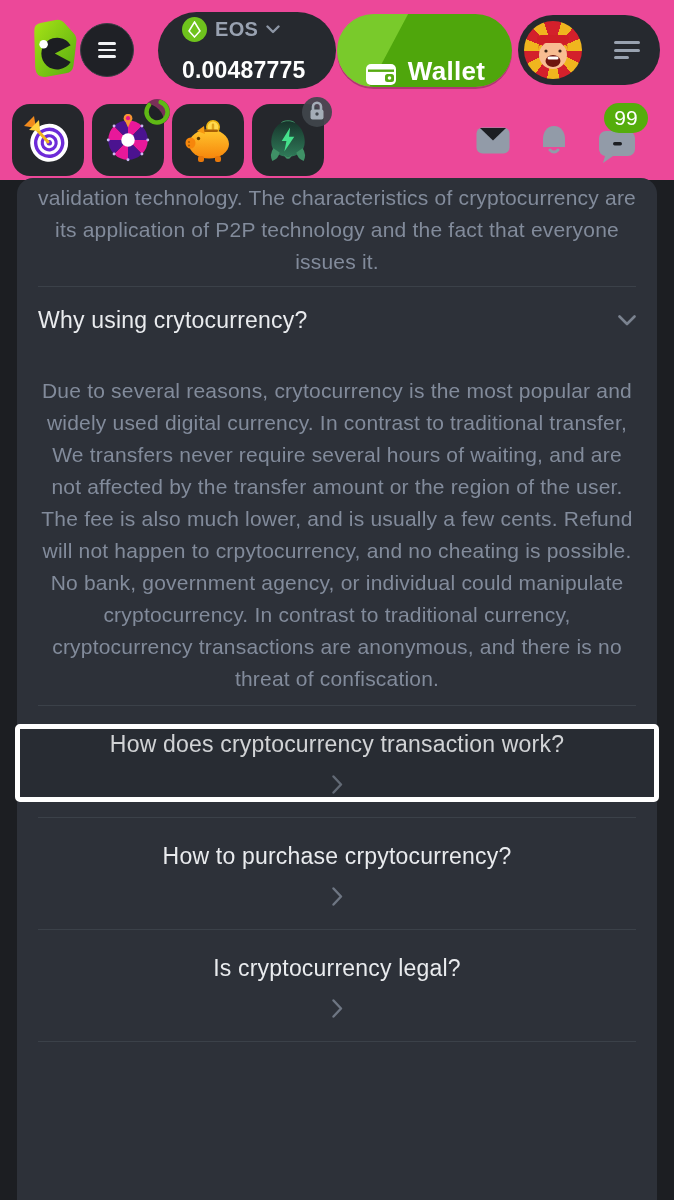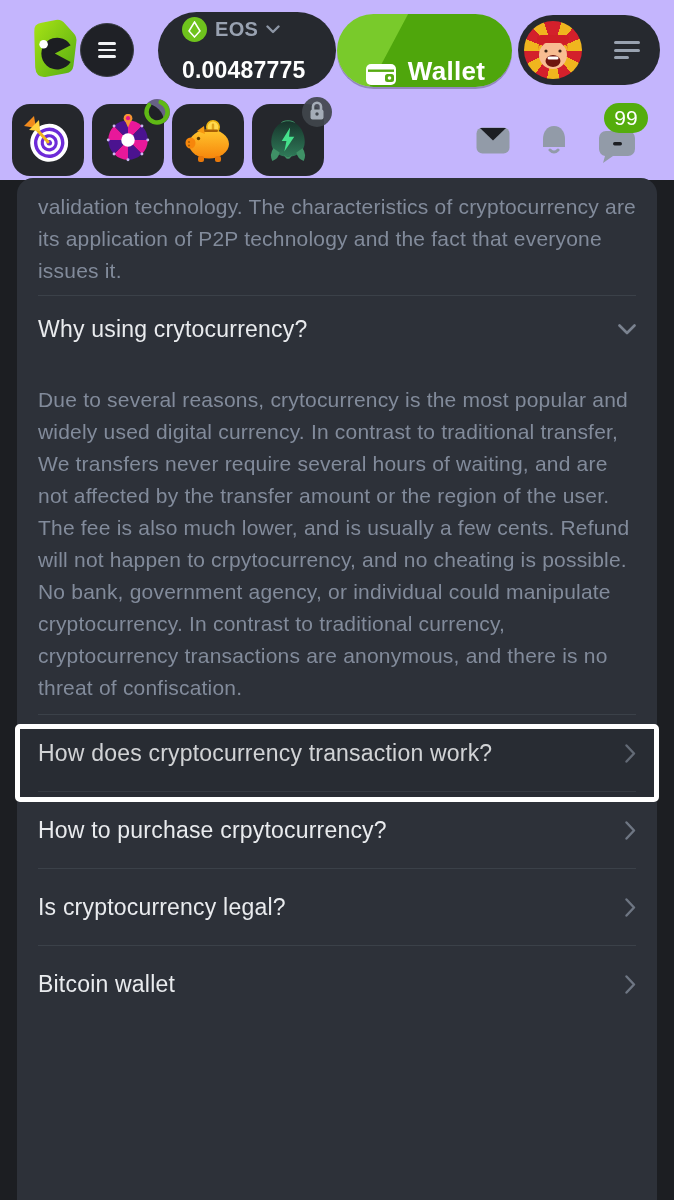--- a/index.html
+++ b/index.html
@@ -3,21 +3,21 @@
 <meta charset="utf-8">
 <style>
   * { margin:0; padding:0; box-sizing:border-box; }
   html,body { width:674px; height:1200px; overflow:hidden; }
   body {
     font-family:"Liberation Sans","DejaVu Sans",sans-serif;
     background:#1c1e22; position:relative;
   }
 
   
-  .header { position:absolute; left:0; top:0; width:674px; height:180px; background:#c4b5fd; }
+  .header { position:absolute; left:0; top:0; width:674px; height:180px; background:#ec4899; }
 
   .logo { position:absolute; left:24px; top:16px; width:56px; height:64px; }
 
   .circle-btn {
     position:absolute; left:80px; top:23px; width:54px; height:54px;
     border-radius:50%; border:1.5px solid #3a3e45; background:#1f2126;
     display:flex; flex-direction:column; align-items:center; justify-content:center; gap:4px;
     cursor:pointer;
   }
   .circle-btn .bar { width:18px; height:2.6px; background:#f2f3f5; border-radius:2px; }
@@ -68,34 +68,34 @@
   .util-icon { position:absolute; cursor:pointer; }
   .chat-badge {
     position:absolute; left:604px; top:103px; min-width:44px; height:30px; padding:0 9px;
     background:#54ad0c; border-radius:16px; color:#fff; font-size:21px; font-weight:400;
     display:flex; align-items:center; justify-content:center; z-index:5;
   }
 
   
   .card {
     position:absolute; left:17px; top:178px; width:640px; height:1022px;
-    background:#2d3139; border-radius:16px 16px 0 0; padding:13px 21px 0 21px; overflow:hidden;
+    background:#2d3139; border-radius:16px 16px 0 0; padding:4px 21px 0 21px; overflow:hidden;text-align:center;
   }
   .para { color:#828b9b; font-size:21px; line-height:32px; letter-spacing:.2px; }
   .para + .para { margin-top:22px; }
   .divider { border-top:1px solid rgba(150,160,176,.14); }
   .acc-head {
     display:flex; align-items:center; justify-content:space-between;
     height:66px; cursor:pointer;
   }
   .acc-title { color:#e9ebee; font-size:23px; font-weight:500; line-height:30px; letter-spacing:.2px; }
   .answer { margin-top:22px; }
   .faq-item {
     display:flex; align-items:center; justify-content:space-between; gap:16px;
-    padding:23px 0; cursor:pointer;
+    padding:23px 0; cursor:pointer;flex-direction:column;
   }
   .faq-item .acc-title { flex:1; }
   .mt8 { margin-top:8px; }
 
   
   .hl-box {
     position:absolute; left:15px; top:724px; width:644px; height:78px;
     border:5px solid #ffffff; border-radius:5px; background:rgba(0,0,0,.10);
     z-index:50; pointer-events:none;
   }
@@ -309,22 +309,16 @@
   <div class="divider"></div>
 
   <div class="faq-item">
     <span class="acc-title">Is cryptocurrency legal?</span>
     <svg width="11" height="19" viewBox="0 0 11 19">
       <polyline points="1.5,1.5 9,9.5 1.5,17.5" fill="none" stroke="#6e7683" stroke-width="2.4" stroke-linecap="round" stroke-linejoin="round"></polyline>
     </svg>
   </div>
   <div class="divider"></div>
 
-  <div class="faq-item">
-    <span class="acc-title">Bitcoin wallet</span>
-    <svg width="11" height="19" viewBox="0 0 11 19">
-      <polyline points="1.5,1.5 9,9.5 1.5,17.5" fill="none" stroke="#6e7683" stroke-width="2.4" stroke-linecap="round" stroke-linejoin="round"></polyline>
-    </svg>
-  </div>
 
 </div>
 
 <div class="hl-box"></div>
 
 </body></html>

